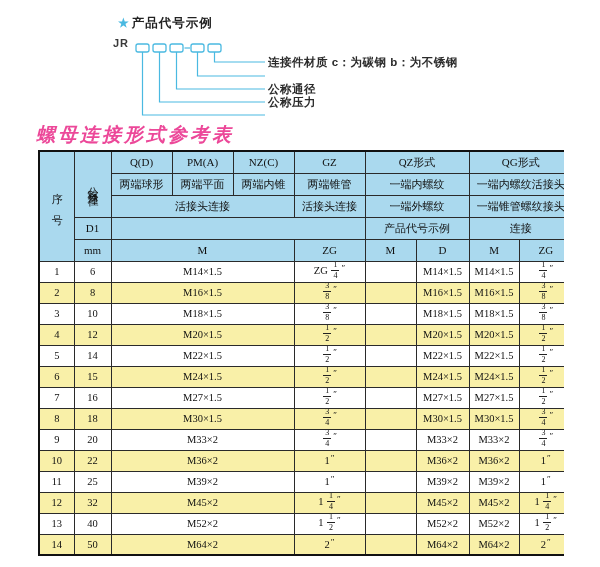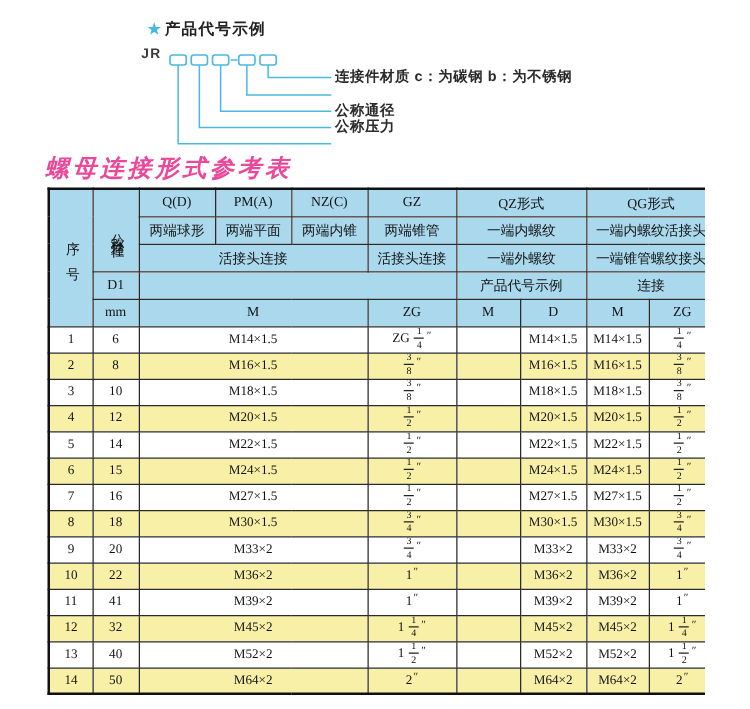--- a/index.html
+++ b/index.html
@@ -266,21 +266,21 @@
           <td>22</td>
           <td colspan="3">M36×2</td>
           <td>1<span class="inch">″</span></td>
           <td></td>
           <td>M36×2</td>
           <td>M36×2</td>
           <td>1<span class="inch">″</span></td>
         </tr>
         <tr>
           <td>11</td>
-          <td>41</td>
+          <td>25</td>
           <td colspan="3">M39×2</td>
           <td>1<span class="inch">″</span></td>
           <td></td>
           <td>M39×2</td>
           <td>M39×2</td>
           <td>1<span class="inch">″</span></td>
         </tr>
         <tr class="alt">
           <td>12</td>
           <td>32</td>

